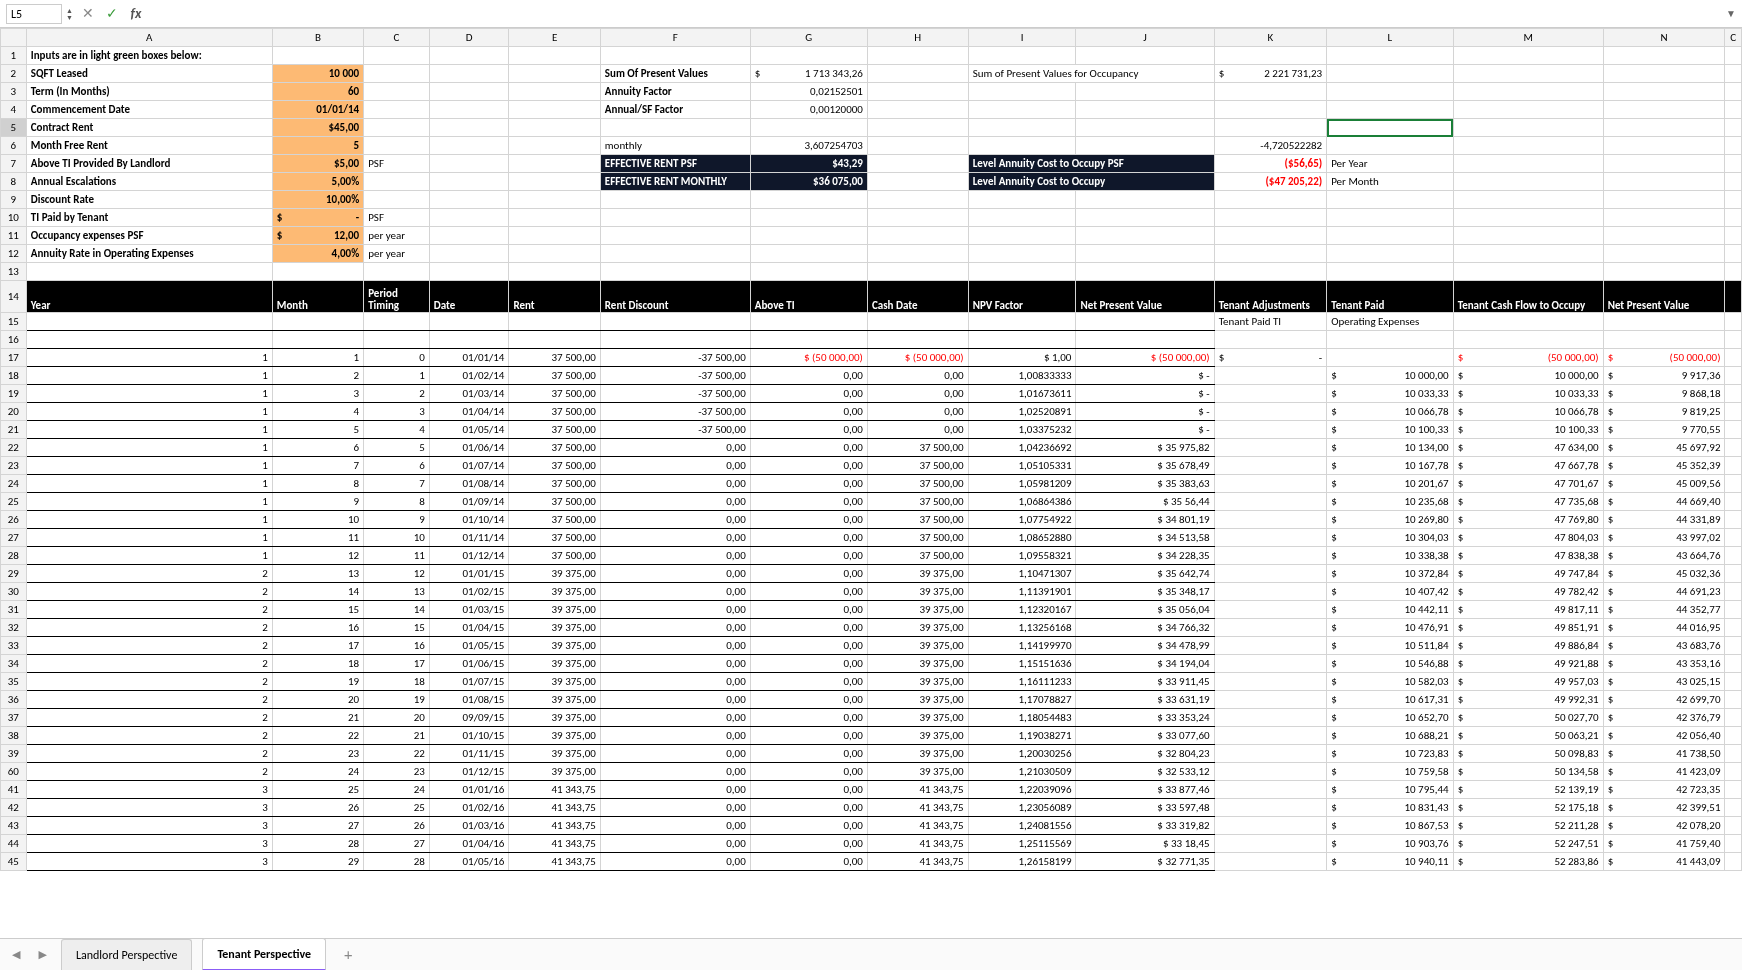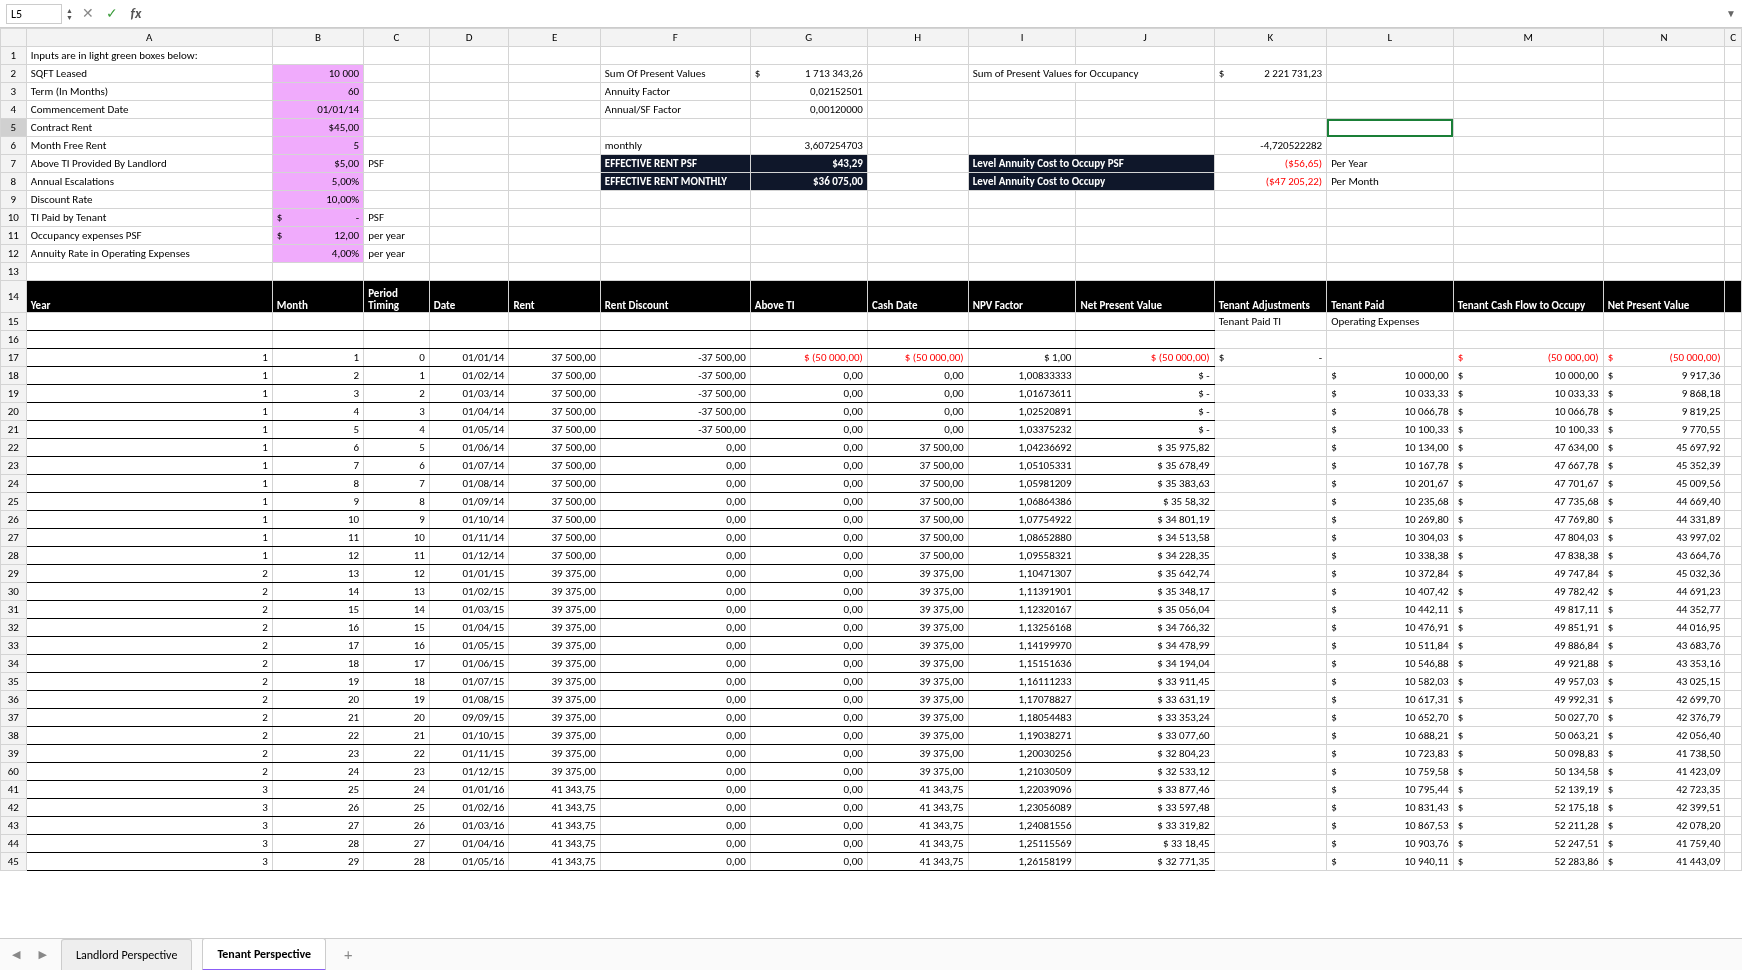--- a/index.html
+++ b/index.html
@@ -16,24 +16,24 @@
 
   .sheet-wrap { position: relative; height: calc(970px - 28px - 32px); overflow: hidden; }
   
   table.grid { border-collapse: collapse; table-layout: fixed; width: 1742px; }
   table.grid th, table.grid td { border: 1px solid #d4d4d4; height: 18px; padding: 0 4px; overflow: hidden; white-space: nowrap; font-size: 11px; }
   table.grid th { background: #f3f3f3; font-weight: normal; text-align: center; position: sticky; }
   .rowhdr { background:#f3f3f3; text-align:center; width:22px; min-width:22px; }
   .corner { background:#f3f3f3; }
   th.selcol, td.rowhdr.selrow { background:#d0d0d0; }
   
-  .green { background:#f0abfc;margin-left:33px; }
+  .green { background:#fdba74;margin-left:33px; }
   .redcell { background:#0f172a; color:#fff; font-weight:bold; }
   .blackcell { background:#000; color:#fff; font-weight:bold; vertical-align:bottom; }
-  .bold { font-weight:normal; }
+  .bold { font-weight:bold; }
   .r { text-align:right; }
   .l { text-align:left; }
   .paren { color:#ff0000; }
   .bborder { border-bottom:1px solid #000 !important; }
   .selcell { outline:2px solid #1a7f37; outline-offset:-2px; }
   
   .tabs { position:absolute; bottom:0; left:0; right:0; height:32px; border-top:1px solid #ccc; display:flex; align-items:center; padding:0 8px; gap:10px; background:#fafafa; }
   .tab-nav { font-size:11px; color:#888; cursor:pointer; padding:0 4px; }
   .tab { padding:8px 14px; border:1px solid #ccc; border-bottom:none; background:#eee; border-radius:3px 3px 0 0; font-size:12px; cursor:pointer; }
   .tab.active { background:#fff; font-weight:bold; border-bottom:2px solid #8b5cf6; }
@@ -532,21 +532,21 @@
           <td class="rowhdr">25</td>
           <td class="r bborder">1</td>
           <td class="r bborder">9</td>
           <td class="r bborder">8</td>
           <td class="r bborder">01/09/14</td>
           <td class="r bborder">37 500,00</td>
           <td class="r bborder">0,00</td>
           <td class="r bborder ">0,00</td>
           <td class="r bborder ">37 500,00</td>
           <td class="r bborder">1,06864386</td>
-          <td class="r bborder ">$                   35 58,32</td>
+          <td class="r bborder ">$                   35 56,44</td>
           <td class="r"></td>
           <td class="r"><span style="float:left">$</span>10 235,68</td>
           <td class="r "><span style="float:left">$</span>47 735,68</td>
           <td class="r "><span style="float:left">$</span>44 669,40</td>
           <td></td>
         </tr>
         <tr>
           <td class="rowhdr">26</td>
           <td class="r bborder">1</td>
           <td class="r bborder">10</td>

